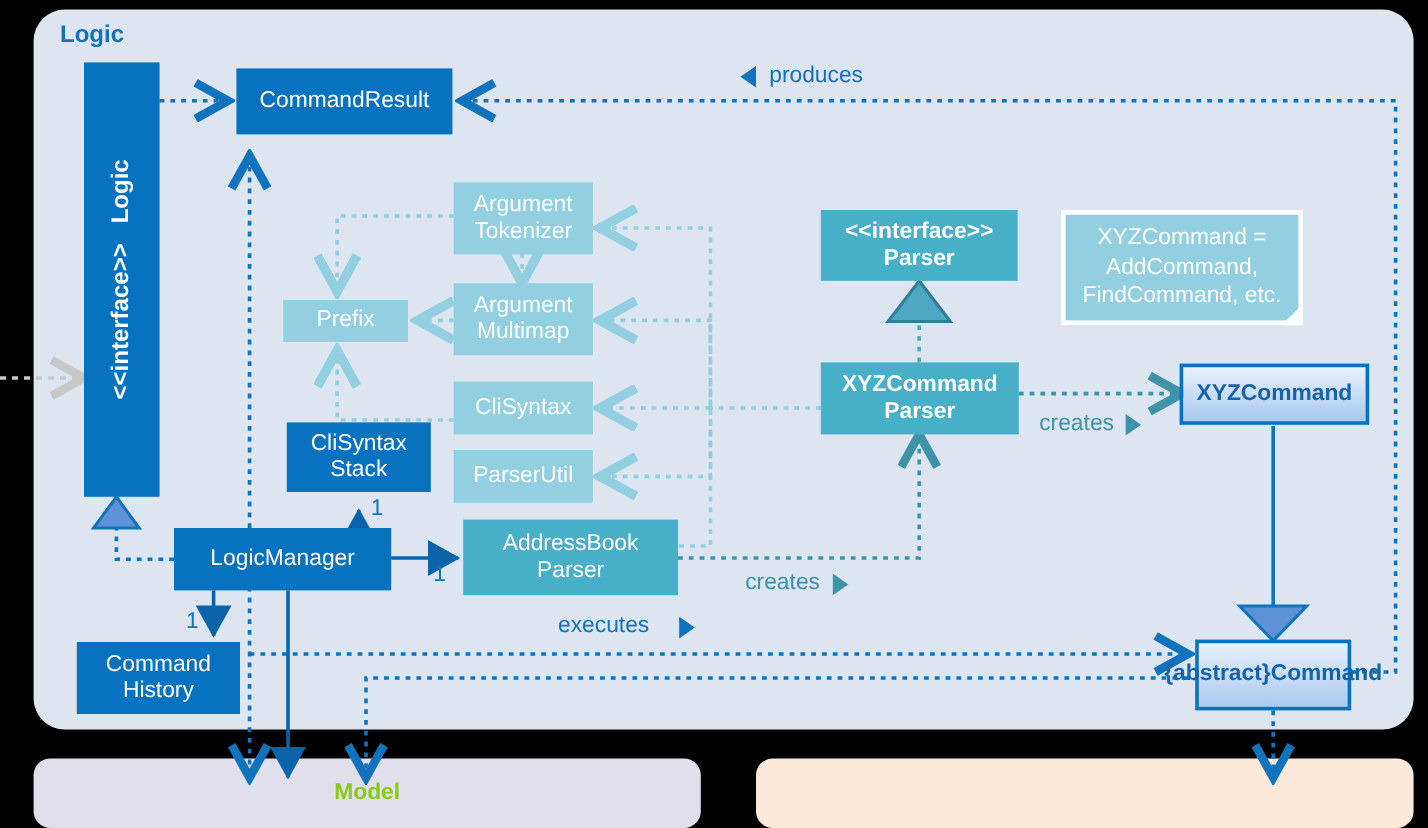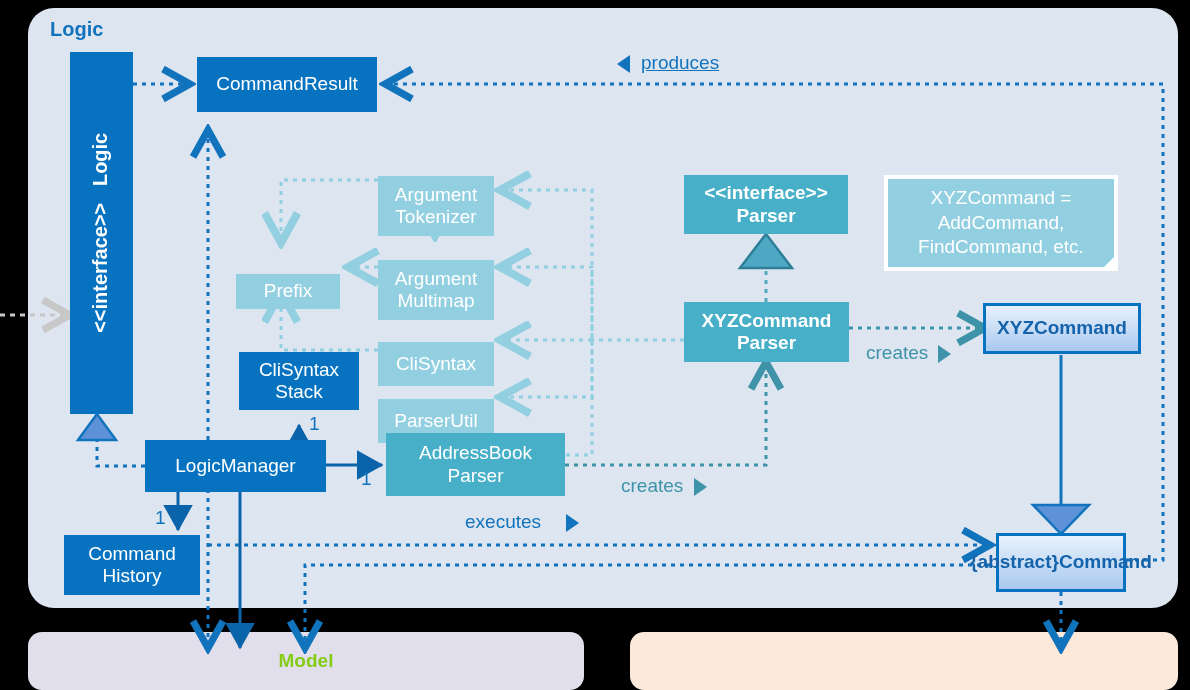--- a/index.html
+++ b/index.html
@@ -12,21 +12,21 @@
   svg.layer{position:absolute;left:0;top:0;width:1190px;height:690px;}
   #edges{z-index:1;}
   #panels{z-index:0;}
 
   .box{position:absolute;z-index:3;display:flex;align-items:center;
        justify-content:center;box-sizing:border-box;
        line-height:1.18;}
 
   .b-blue{background:#0773c0;color:#ffffff;font-size:19px;}
   .b-teal{background:#48afc8;color:#ffffff;font-size:19px;font-weight:bold;}
-  .b-ltteal{background:#92cfe0;color:#ffffff;font-size:19px;margin-top:24px;}
+  .b-ltteal{background:#92cfe0;color:#ffffff;font-size:19px;}
   .b-cmd{background:linear-gradient(to bottom,#e8f1fc,#a9c9ef);
          border:3px solid #0773c0;color:#1463ab;font-size:19px;font-weight:bold;}
 
   .vert-iface{background:#0773c0;color:#fff;font-size:20px;font-weight:bold;}
   .vert-iface .rot{transform:rotate(-90deg);white-space:nowrap;}
 
   .note{position:absolute;z-index:3;background:#92cfe0;color:#ffffff;
         font-size:19px;text-align:center;box-sizing:border-box;
         display:flex;align-items:center;justify-content:center;
         border:4px solid #ffffff;line-height:1.3;}
@@ -205,29 +205,29 @@
 
   <div class="box b-cmd" style="left:983px;top:303px;width:158px;height:51px;">
     <span>XYZCommand</span>
   </div>
 
   <div class="box b-cmd" style="left:996px;top:533px;width:130px;height:59px;flex-direction:row;">
     <span>{abstract}</span>
     <span>Command</span>
   </div>
 
-  <div class="note" style="left:884px;top:175px;width:234px;height:96px;flex-direction:column;">
+  <div class="note" style="left:884px;top:175px;width:202px;height:96px;flex-direction:column;">
     <span>XYZCommand =</span>
     <span>AddCommand,</span>
     <span>FindCommand, etc.</span>
     <span class="dogear"></span>
   </div>
 
   <div class="tri tri-l-blue" style="left:617px;top:55px;"></div>
-  <div class="lbl lbl-blue" style="left:641px;top:52px;text-decoration:underline;">produces</div>
+  <div class="lbl lbl-blue" style="left:641px;top:52px;">produces</div>
 
   <div class="lbl lbl-teal" style="left:866px;top:342px;">creates</div>
   <div class="tri tri-r-teal" style="left:938px;top:345px;"></div>
 
   <div class="lbl lbl-teal" style="left:621px;top:475px;">creates</div>
   <div class="tri tri-r-teal" style="left:694px;top:478px;"></div>
 
   <div class="lbl lbl-blue" style="left:465px;top:511px;">executes</div>
   <div class="tri tri-r-blue" style="left:566px;top:514px;"></div>
 

